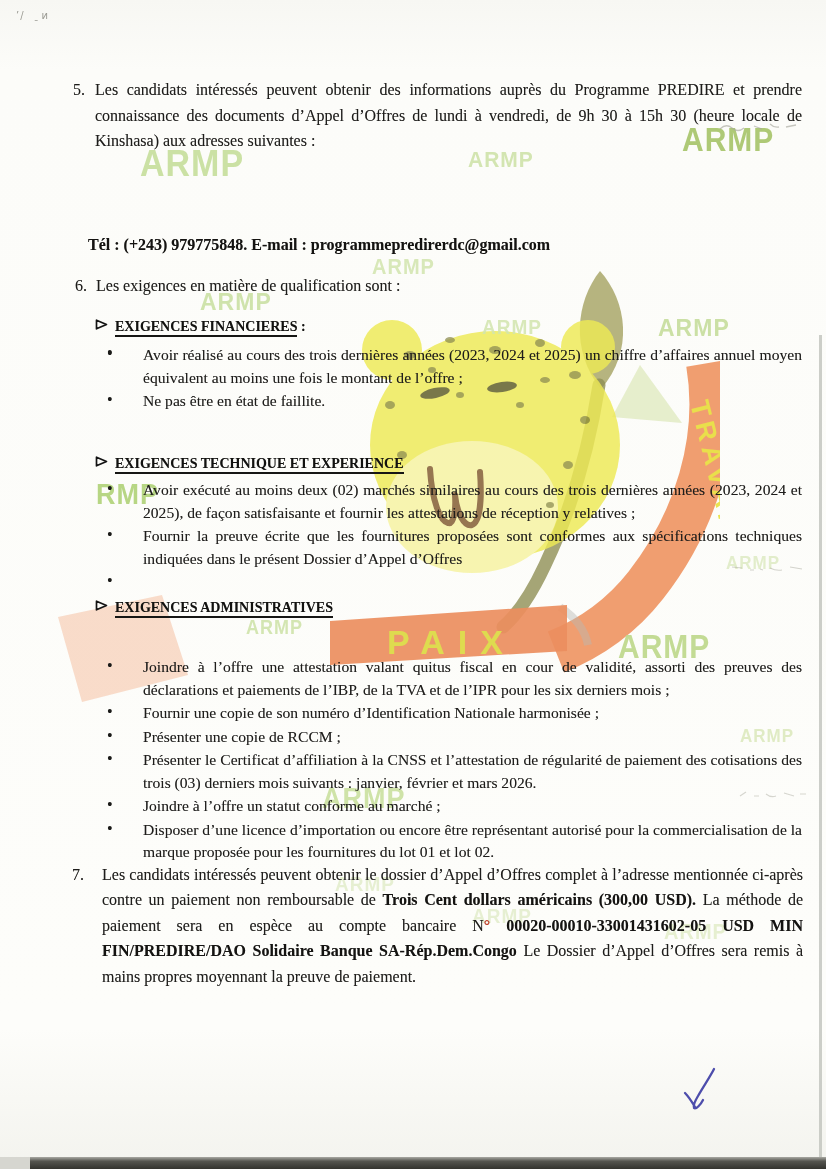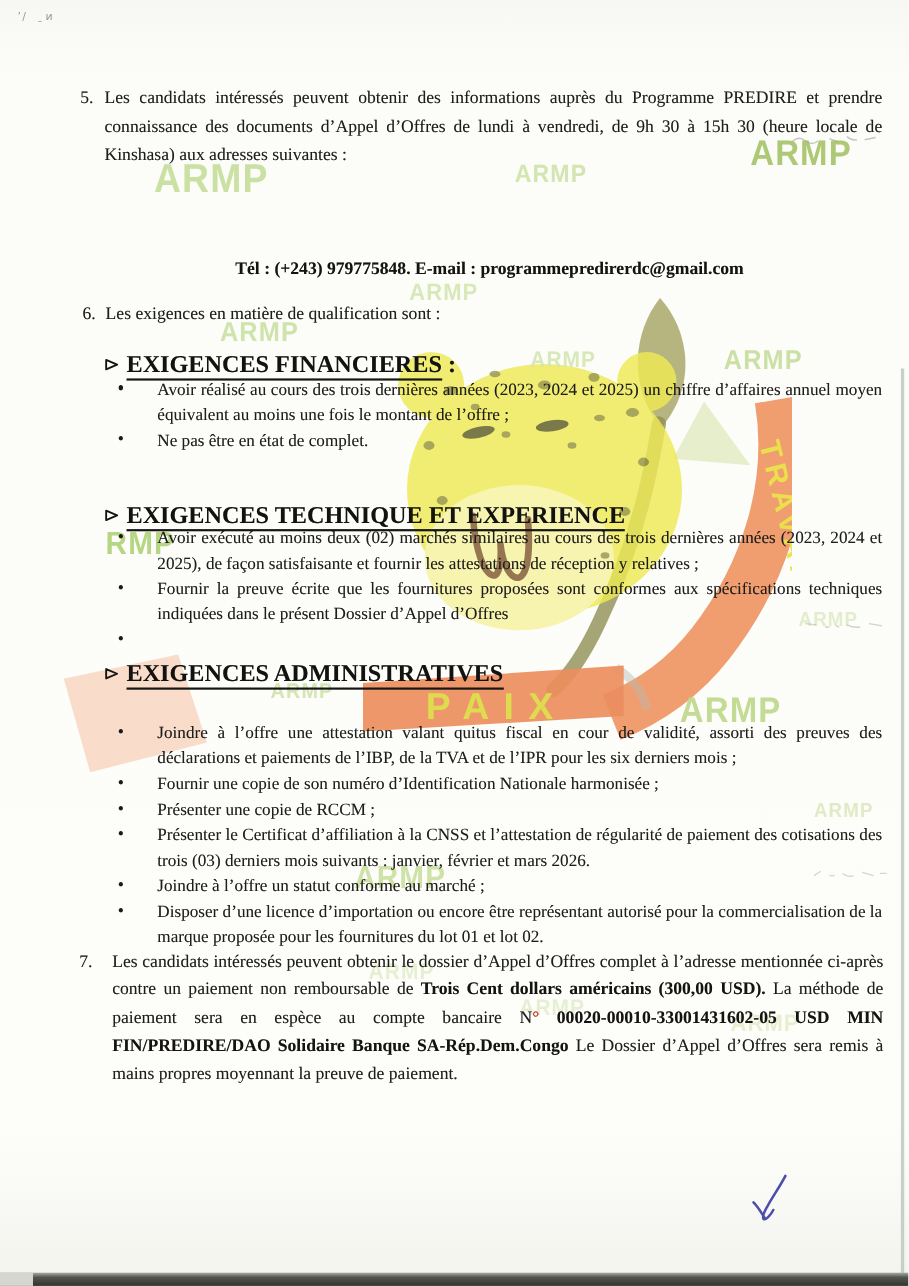--- a/index.html
+++ b/index.html
@@ -26,24 +26,24 @@
     font-family:"DejaVu Sans",sans-serif;opacity:.85;}
   .artifact{position:absolute;opacity:.8;}
   
   .content{position:absolute;inset:0;z-index:2;}
   .blk{position:absolute;text-align:justify;}
   .num-item .num{position:absolute;left:0;top:0;}
   .num-item .body{display:block;}
   .p5{top:77px;left:73px;width:729px;font-size:16px;line-height:25.6px;}
   .p5 .body{margin-left:22px;}
   .addr{top:160px;left:88px;width:714px;font-size:16px;line-height:24.3px;font-weight:bold;color:#141311;}
-  .tel{top:236px;left:88px;width:714px;font-size:16px;font-weight:bold;color:#141311;text-align:center;}
+  .tel{top:236px;left:88px;width:714px;font-size:16px;font-weight:bold;color:#141311;text-align:left;}
   .p6{top:277px;left:75px;width:720px;font-size:16px;text-align:left;}
   .p6 .body{margin-left:21px;}
-  .sec-h{position:absolute;left:95px;font-size:22px;font-weight:bold;color:#121210;text-align:left;white-space:nowrap;}
+  .sec-h{position:absolute;left:95px;font-size:14px;font-weight:bold;color:#121210;text-align:left;white-space:nowrap;}
   .sec-h .arrow{display:inline-block;margin-right:7px;}
   .sec-h .u{border-bottom:2px solid #161614;padding-bottom:1px;}
   .h-fin{top:318px;} .h-tec{top:455px;} .h-adm{top:599px;}
   ul.reqs{position:absolute;left:95px;width:707px;margin:0;padding:0;list-style:none;}
   .ul-fin{top:343px;} .ul-tec{top:479px;} .ul-adm{top:656px;}
   ul.reqs li{position:relative;padding-left:48px;font-size:15.6px;line-height:22.5px;
     text-align:justify;margin-bottom:1px;color:#1e1d1b;}
   ul.reqs .blt{position:absolute;left:12px;top:-1px;font-size:16px;color:#1a1a18;}
   .p7{top:862px;left:72px;width:731px;font-size:16px;line-height:25.4px;}
   .p7 .body{margin-left:30px;}
@@ -158,21 +158,21 @@
     </div>
 
     <div class="sec-h h-fin">
       <span class="arrow"><svg width="13" height="13" viewBox="0 0 13 13">
             <path d="M1.5,2.2 L11.5,6.5 L1.5,10.8 Z" fill="none" stroke="#141414" stroke-width="1.7" stroke-linejoin="round"></path>
           </svg></span><span class="u">EXIGENCES FINANCIERES</span><span> :</span>
     </div>
     <ul class="reqs ul-fin">
         <li><span class="blt">•</span></li>
         <li><span class="blt">•</span><span>Avoir réalisé au cours des trois dernières années (2023, 2024 et 2025) un chiffre d’affaires annuel moyen équivalent au moins une fois le montant de l’offre ;</span></li>
-        <li><span class="blt">•</span><span>Ne pas être en état de complet.</span></li>
+        <li><span class="blt">•</span><span>Ne pas être en état de faillite.</span></li>
       </ul>
 
     <div class="sec-h h-tec">
       <span class="arrow"><svg width="13" height="13" viewBox="0 0 13 13">
             <path d="M1.5,2.2 L11.5,6.5 L1.5,10.8 Z" fill="none" stroke="#141414" stroke-width="1.7" stroke-linejoin="round"></path>
           </svg></span><span class="u">EXIGENCES TECHNIQUE ET EXPERIENCE</span><span></span>
     </div>
     <ul class="reqs ul-tec">
         <li><span class="blt">•</span><span>Avoir exécuté au moins deux (02) marchés similaires au cours des trois dernières années (2023, 2024 et 2025), de façon satisfaisante et fournir les attestations de réception y relatives ;</span></li>
         <li><span class="blt">•</span><span>Fournir la preuve écrite que les fournitures proposées sont conformes aux spécifications techniques indiquées dans le présent Dossier d’Appel d’Offres</span></li>

